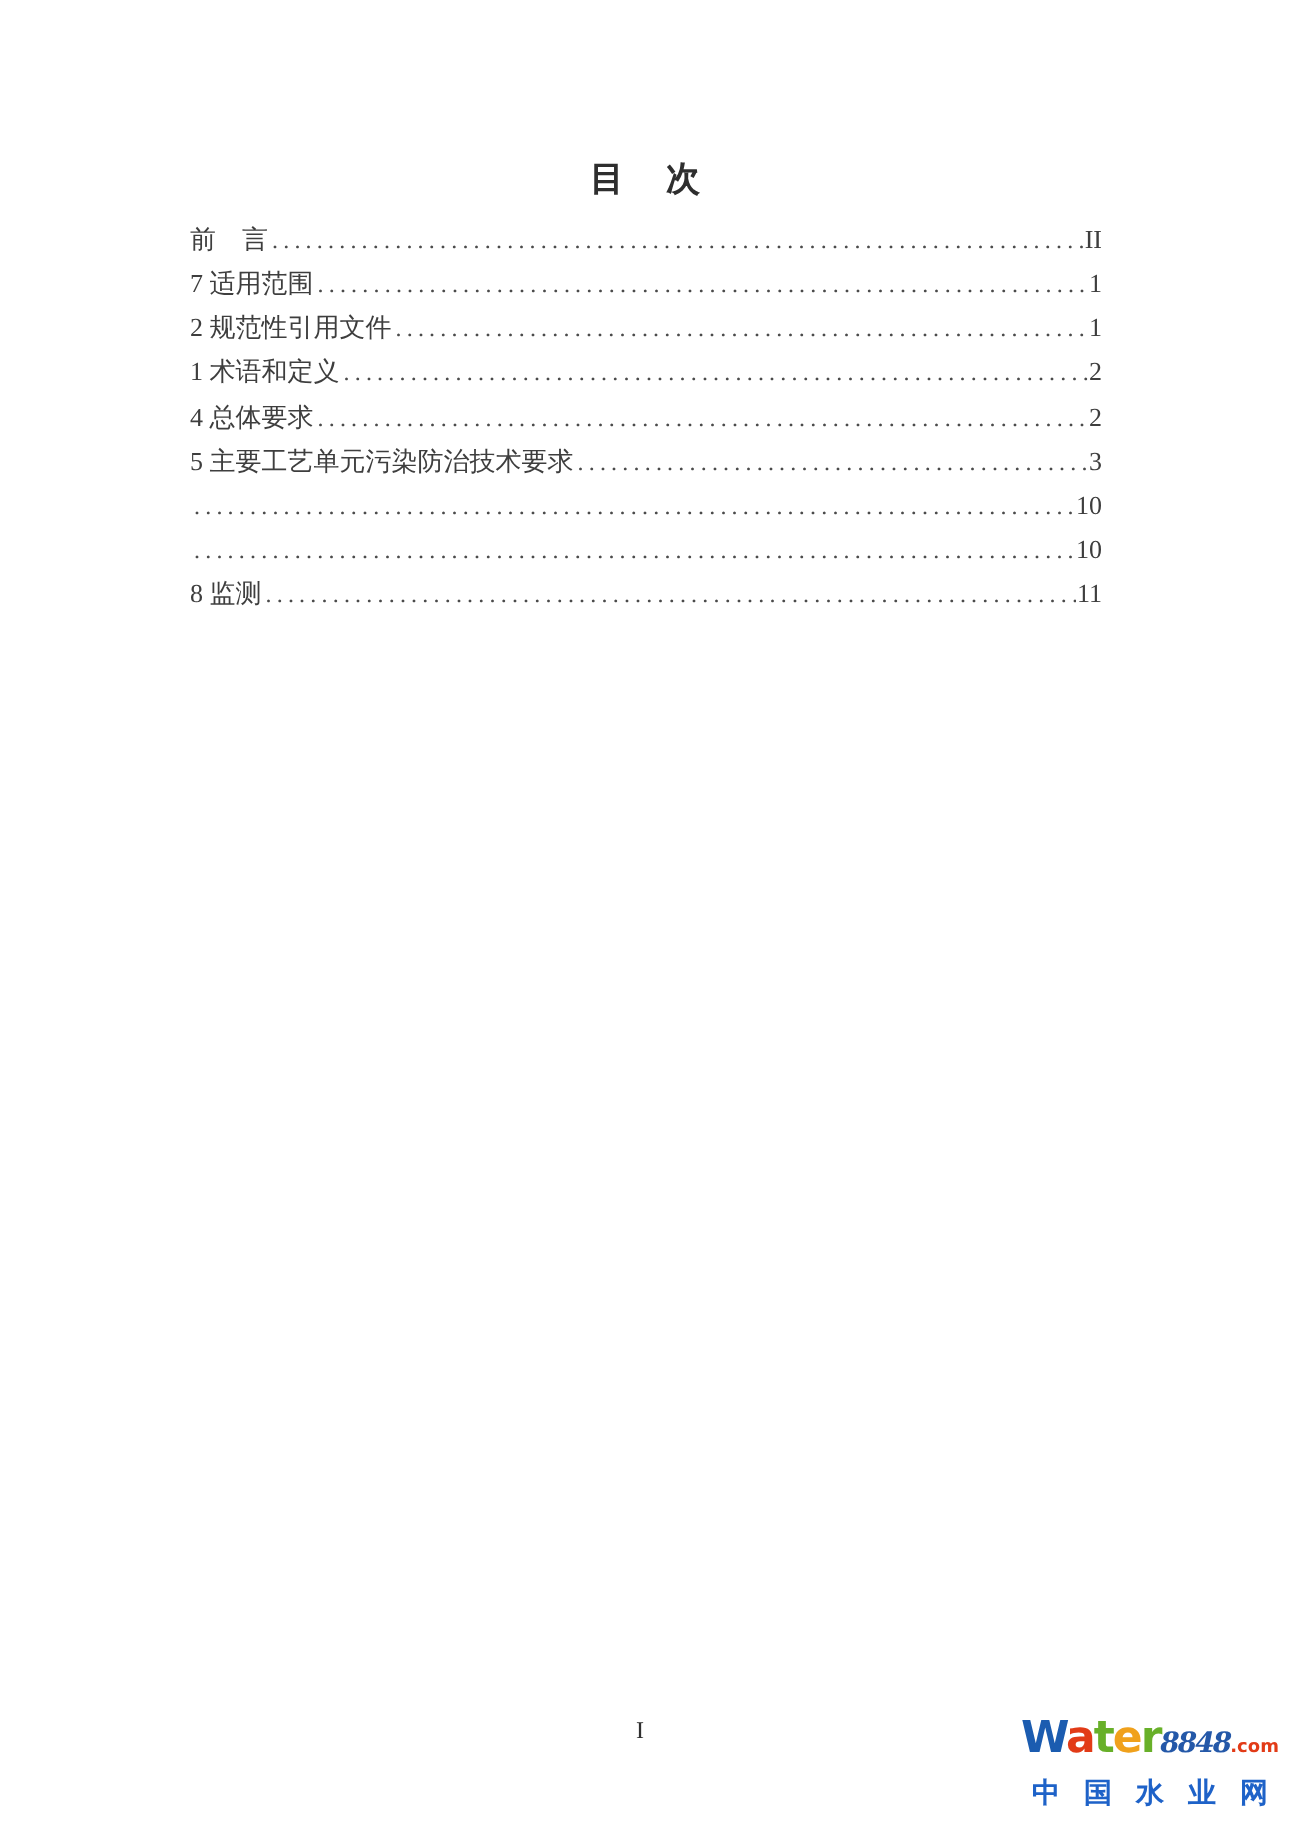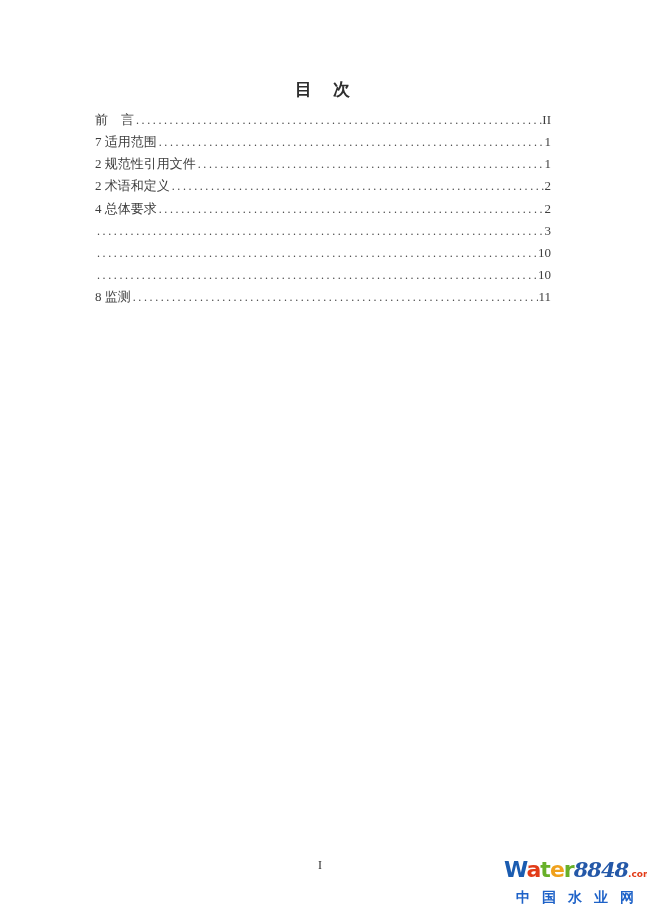--- a/index.html
+++ b/index.html
@@ -84,21 +84,21 @@
     line-height: 25px;
     white-space: nowrap;
   }
   .brand-word {
     letter-spacing: -1px;
   }
   .brand-number {
     font-family: "DejaVu Serif", "Liberation Serif", serif;
     font-style: italic;
     font-weight: bold;
-    font-size: 21px;
+    font-size: 14px;
     letter-spacing: -1px;
   }
   .brand-tld {
     font-size: 9px;
     font-weight: bold;
     vertical-align: baseline;
   }
   .brand-subtitle {
     font-family: "DejaVu Sans", "Liberation Sans", sans-serif;
     font-weight: bold;
@@ -126,30 +126,31 @@
         <span class="toc-label">7 适用范围</span>
         <span class="toc-dots">................................................................................................................................................................</span>
         <span class="toc-page">1</span>
       </div>
       <div class="toc-row">
         <span class="toc-label">2 规范性引用文件</span>
         <span class="toc-dots">................................................................................................................................................................</span>
         <span class="toc-page">1</span>
       </div>
       <div class="toc-row">
-        <span class="toc-label">2 术语和定义</span>
+        <span class="toc-label">1 术语和定义</span>
         <span class="toc-dots">................................................................................................................................................................</span>
         <span class="toc-page">2</span>
       </div>
       <div class="toc-row">
         <span class="toc-label">4 总体要求</span>
         <span class="toc-dots">................................................................................................................................................................</span>
         <span class="toc-page">2</span>
       </div>
       <div class="toc-row">
+        <span class="toc-label">5 主要工艺单元污染防治技术要求</span>
         <span class="toc-dots">................................................................................................................................................................</span>
         <span class="toc-page">3</span>
       </div>
       <div class="toc-row">
         <span class="toc-dots">................................................................................................................................................................</span>
         <span class="toc-page">10</span>
       </div>
       <div class="toc-row">
         <span class="toc-dots">................................................................................................................................................................</span>
         <span class="toc-page">10</span>

